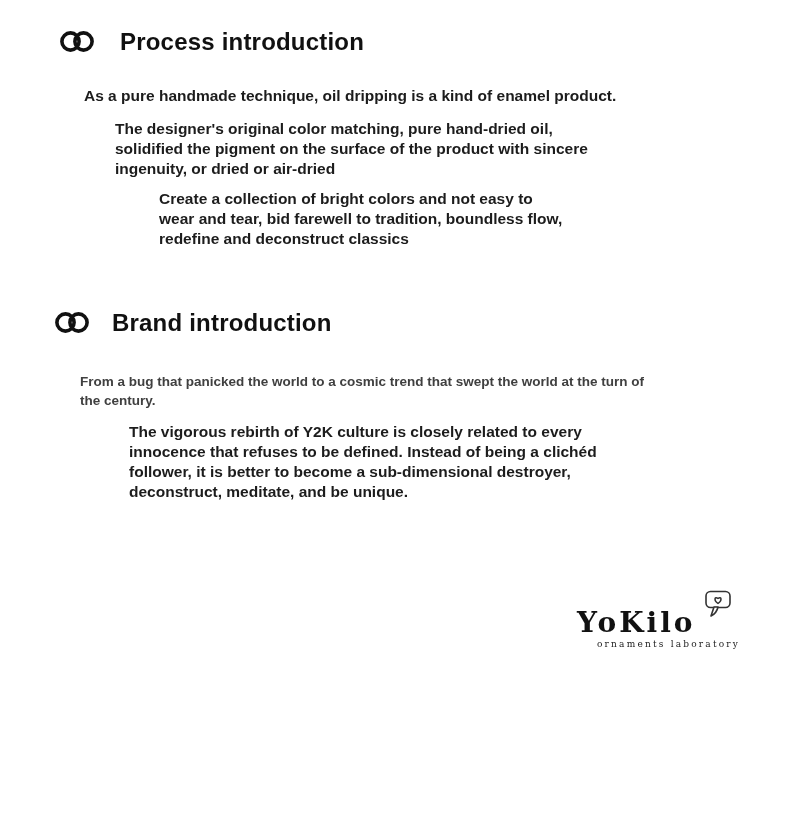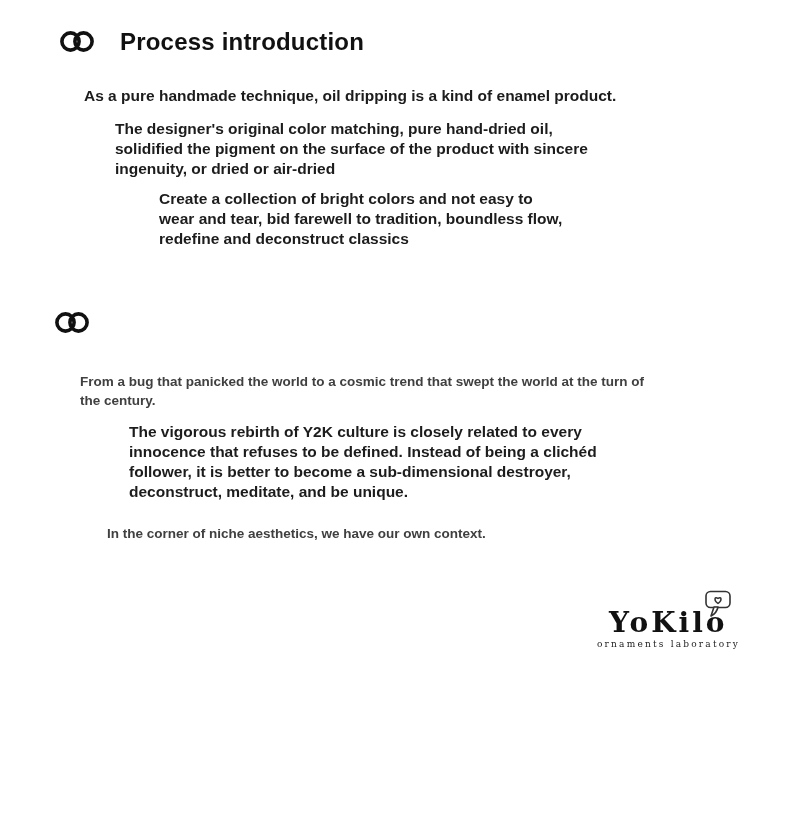--- a/index.html
+++ b/index.html
@@ -88,34 +88,34 @@
   <div class="abs body-lg" style="left:115px; top:189px; width:580px;margin-left:44px;">Create a collection of bright colors and not easy to
 wear and tear, bid farewell to tradition, boundless flow,
 redefine and deconstruct classics</div>
 
   <div class="abs rings-icon" style="left:54px; top:310px;">
     <svg width="37" height="25" viewBox="0 0 37 25">
       <circle cx="11.5" cy="12.5" r="8.6" fill="none" stroke="#111" stroke-width="3.6"></circle>
       <circle cx="24.5" cy="12.5" r="8.6" fill="none" stroke="#111" stroke-width="3.6"></circle>
     </svg>
   </div>
+  <div class="abs section-title" style="left:112px; top:309px;">Brand introduction</div>
 
   <div class="abs body-sm" style="left:80px; top:372px; width:690px;">From a bug that panicked the world to a cosmic trend that swept the world at the turn of
 the century.</div>
 
   <div class="abs body-lg" style="left:107px; top:422px; width:580px;margin-left:22px;">The vigorous rebirth of Y2K culture is closely related to every
 innocence that refuses to be defined. Instead of being a clichéd
 follower, it is better to become a sub-dimensional destroyer,
 deconstruct, meditate, and be unique.</div>
 
-  <div class="abs body-sm" style="left:107px; top:524px; width:500px;">In the corner of niche aesthetics, we have our own context.</div>
 
   <div class="abs bubble-icon" style="left:703px; top:589px;">
     <svg width="30" height="34" viewBox="0 0 30 34">
       <rect x="3" y="2.5" width="24" height="16" rx="4.5" fill="#fff" stroke="#333" stroke-width="1.6"></rect>
       <path d="M11 18 L8 27 C13 24.5 14.5 20.5 15 18 Z" fill="#fff" stroke="#333" stroke-width="1.6" stroke-linejoin="round"></path>
       <path d="M15 14.5 C 10.5 11.5, 11.5 7, 15 9.5 C 18.5 7, 19.5 11.5, 15 14.5 Z" fill="none" stroke="#333" stroke-width="1.5" stroke-linejoin="round"></path>
     </svg>
   </div>
-  <div class="abs logo-name" style="left:577px; top:606px;margin-left:32px;">YoKilo</div>
+  <div class="abs logo-name" style="left:577px; top:606px;">YoKilo</div>
   <div class="abs logo-tagline" style="left:597px; top:639px;">ornaments laboratory</div>
 
 </div>
 
 </body></html>

